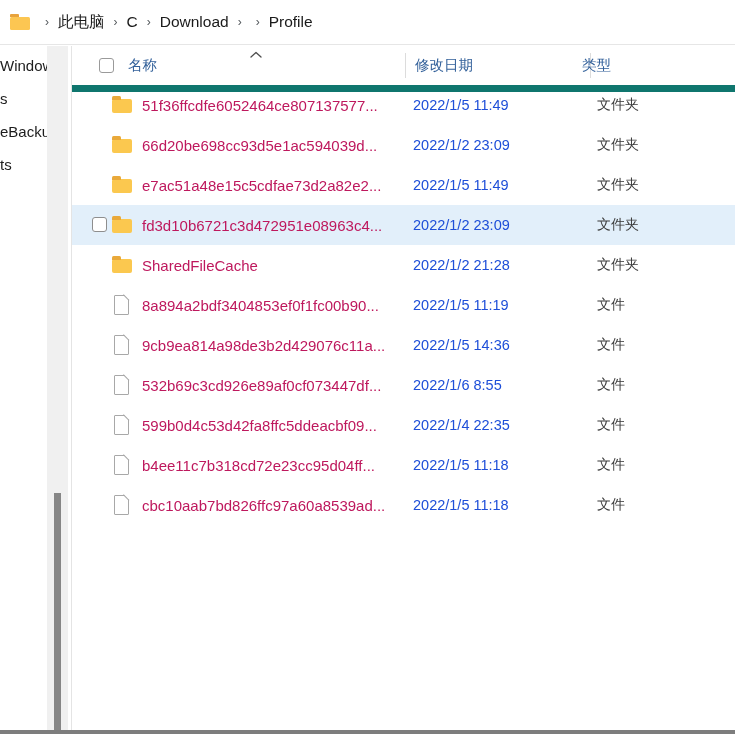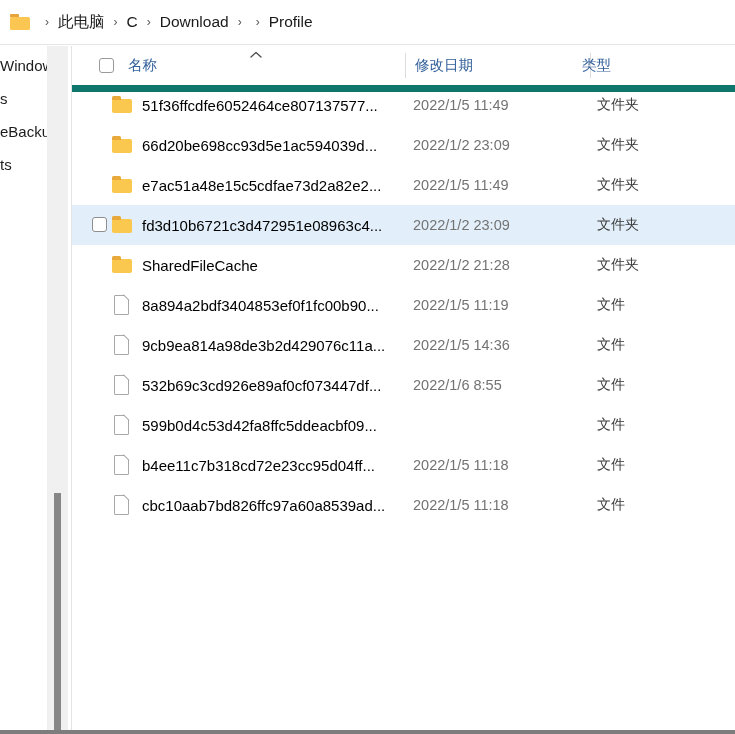--- a/index.html
+++ b/index.html
@@ -246,34 +246,34 @@
     box-sizing: border-box;
   }
   .row-name {
     position: absolute;
     left: 70px;
     top: 0;
     height: 40px;
     display: flex;
     align-items: center;
     font-size: 15px;
-    color: #000000;
+    color: #be185d;
     white-space: nowrap;
     max-width: 262px;
     overflow: hidden;
   }
   .row-date {
     position: absolute;
     left: 341px;
     top: 0;
     height: 40px;
     display: flex;
     align-items: center;
     font-size: 14.5px;
-    color: #737373;
+    color: #1d4ed8;
     white-space: nowrap;
   }
   .row-type {
     position: absolute;
     left: 525px;
     top: 0;
     height: 40px;
     display: flex;
     align-items: center;
     font-size: 14px;
@@ -435,20 +435,21 @@
         <div class="row-date">2022/1/6 8:55</div>
         <div class="row-type">文件</div>
       </div>
       <div class="file-row" style="top: 320px;">
         <div class="row-icon icon-file">
           <span class="p-body"></span>
           <span class="p-fold"></span>
           <span class="p-fold-line"></span>
         </div>
         <div class="row-name">599b0d4c53d42fa8ffc5ddeacbf09...</div>
+        <div class="row-date">2022/1/4 22:35</div>
         <div class="row-type">文件</div>
       </div>
       <div class="file-row" style="top: 360px;">
         <div class="row-icon icon-file">
           <span class="p-body"></span>
           <span class="p-fold"></span>
           <span class="p-fold-line"></span>
         </div>
         <div class="row-name">b4ee11c7b318cd72e23cc95d04ff...</div>
         <div class="row-date">2022/1/5 11:18</div>

